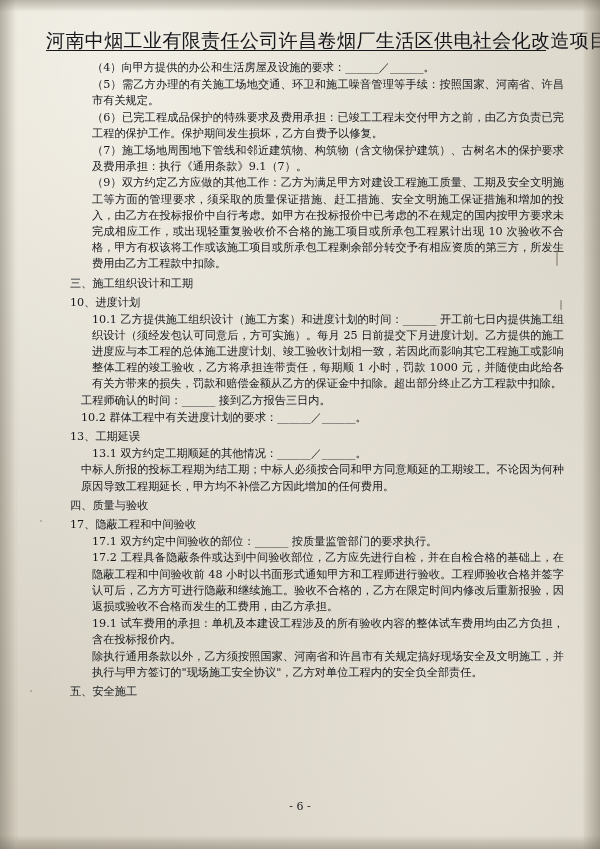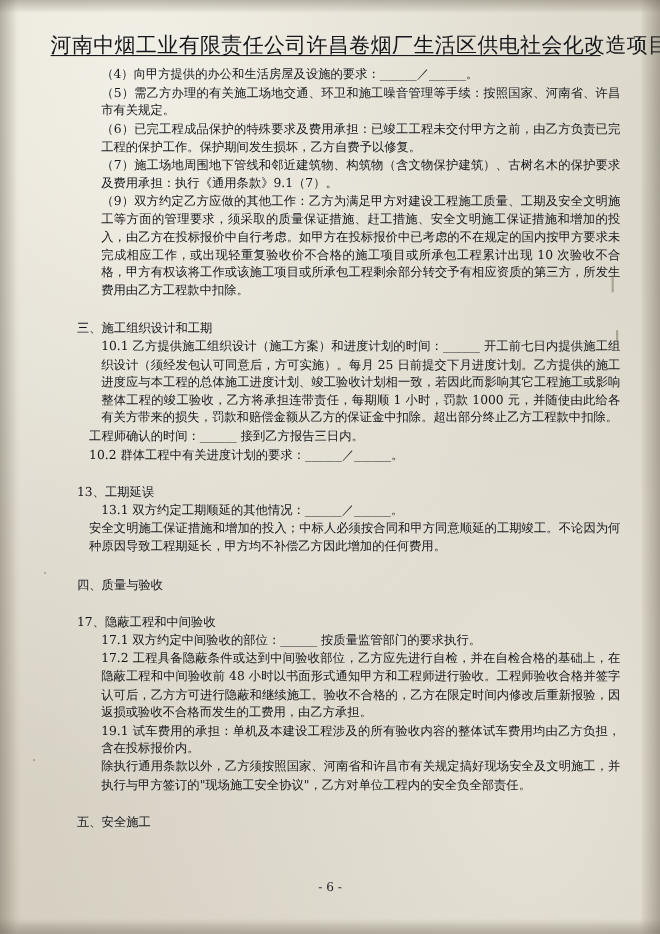--- a/index.html
+++ b/index.html
@@ -66,21 +66,21 @@
     text-align: justify;
   }
   .p {
     margin: 0 0 0.5px 0;
     text-indent: 0;
   }
   .ind1 { padding-left: 22px; }
   .ind2 { padding-left: 11px; }
   .ind0 { padding-left: 0px; }
   .sec-head {
-    margin-top: 18px;
+    margin-top: 3px;
   }
   .pagenum {
     position: absolute;
     left: 0;
     right: 0;
     top: 800px;
     text-align: center;
     font-family: "DejaVu Serif", serif;
     font-size: 11px;
     color: #23242a;
@@ -125,26 +125,27 @@
   </div>
   <div class="title-rule"></div>
 
   <div class="body">
     <p class="p ind1">（4）向甲方提供的办公和生活房屋及设施的要求：______／______。</p>
     <p class="p ind1">（5）需乙方办理的有关施工场地交通、环卫和施工噪音管理等手续：按照国家、河南省、许昌市有关规定。</p>
     <p class="p ind1">（6）已完工程成品保护的特殊要求及费用承担：已竣工工程未交付甲方之前，由乙方负责已完工程的保护工作。保护期间发生损坏，乙方自费予以修复。</p>
     <p class="p ind1">（7）施工场地周围地下管线和邻近建筑物、构筑物（含文物保护建筑）、古树名木的保护要求及费用承担：执行《通用条款》9.1（7）。</p>
     <p class="p ind1">（9）双方约定乙方应做的其他工作：乙方为满足甲方对建设工程施工质量、工期及安全文明施工等方面的管理要求，须采取的质量保证措施、赶工措施、安全文明施工保证措施和增加的投入，由乙方在投标报价中自行考虑。如甲方在投标报价中已考虑的不在规定的国内按甲方要求未完成相应工作，或出现轻重复验收价不合格的施工项目或所承包工程累计出现 10 次验收不合格，甲方有权该将工作或该施工项目或所承包工程剩余部分转交予有相应资质的第三方，所发生费用由乙方工程款中扣除。</p>
     <p class="p ind0 sec-head">三、施工组织设计和工期</p>
+    <p class="p ind0 sec-head">10、进度计划</p>
     <p class="p ind1">10.1 乙方提供施工组织设计（施工方案）和进度计划的时间：______ 开工前七日内提供施工组织设计（须经发包认可同意后，方可实施）。每月 25 日前提交下月进度计划。乙方提供的施工进度应与本工程的总体施工进度计划、竣工验收计划相一致，若因此而影响其它工程施工或影响整体工程的竣工验收，乙方将承担连带责任，每期顺 1 小时，罚款 1000 元，并随使由此给各有关方带来的损失，罚款和赔偿金额从乙方的保证金中扣除。超出部分终止乙方工程款中扣除。</p>
     <p class="p ind2">工程师确认的时间：______ 接到乙方报告三日内。</p>
     <p class="p ind2">10.2 群体工程中有关进度计划的要求：______／______。</p>
     <p class="p ind0 sec-head">13、工期延误</p>
     <p class="p ind1">13.1 双方约定工期顺延的其他情况：______／______。</p>
-    <p class="p ind2">安全文明施工保证措施和增加的投入；中标人必须按合同和甲方同意顺延的工期竣工。不论因为何种原因导致工程期延长，甲方均不补偿乙方因此增加的任何费用。</p>
+    <p class="p ind2">中标人所报的投标工程期为结工期；中标人必须按合同和甲方同意顺延的工期竣工。不论因为何种原因导致工程期延长，甲方均不补偿乙方因此增加的任何费用。</p>
     <p class="p ind0 sec-head">四、质量与验收</p>
     <p class="p ind0 sec-head">17、隐蔽工程和中间验收</p>
     <p class="p ind1">17.1 双方约定中间验收的部位：______ 按质量监管部门的要求执行。</p>
     <p class="p ind1">17.2 工程具备隐蔽条件或达到中间验收部位，乙方应先进行自检，并在自检合格的基础上，在隐蔽工程和中间验收前 48 小时以书面形式通知甲方和工程师进行验收。工程师验收合格并签字认可后，乙方方可进行隐蔽和继续施工。验收不合格的，乙方在限定时间内修改后重新报验，因返损或验收不合格而发生的工费用，由乙方承担。</p>
     <p class="p ind1">19.1 试车费用的承担：单机及本建设工程涉及的所有验收内容的整体试车费用均由乙方负担，含在投标报价内。</p>
     <p class="p ind1">除执行通用条款以外，乙方须按照国家、河南省和许昌市有关规定搞好现场安全及文明施工，并执行与甲方签订的"现场施工安全协议"，乙方对单位工程内的安全负全部责任。</p>
     <p class="p ind0 sec-head">五、安全施工</p>
   </div>
 
   <div class="pagenum">- 6 -</div>

